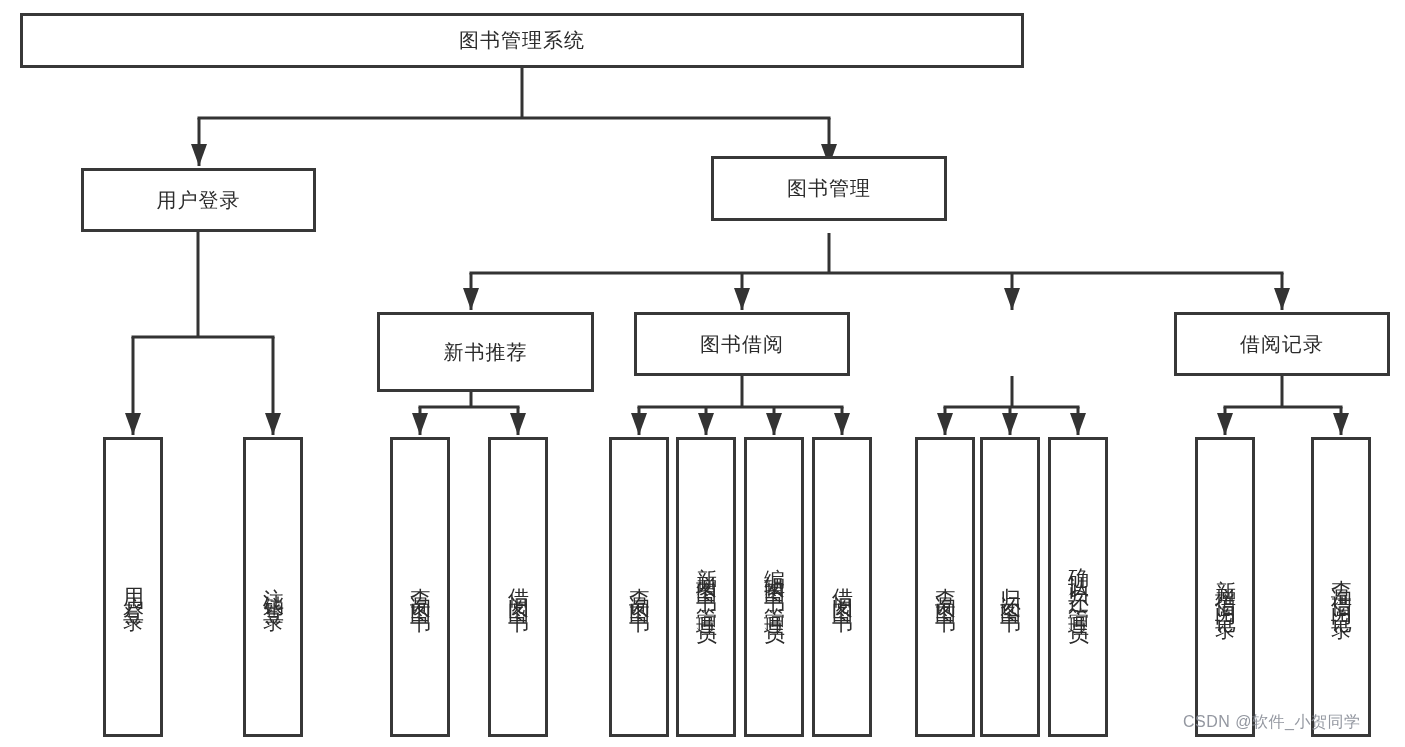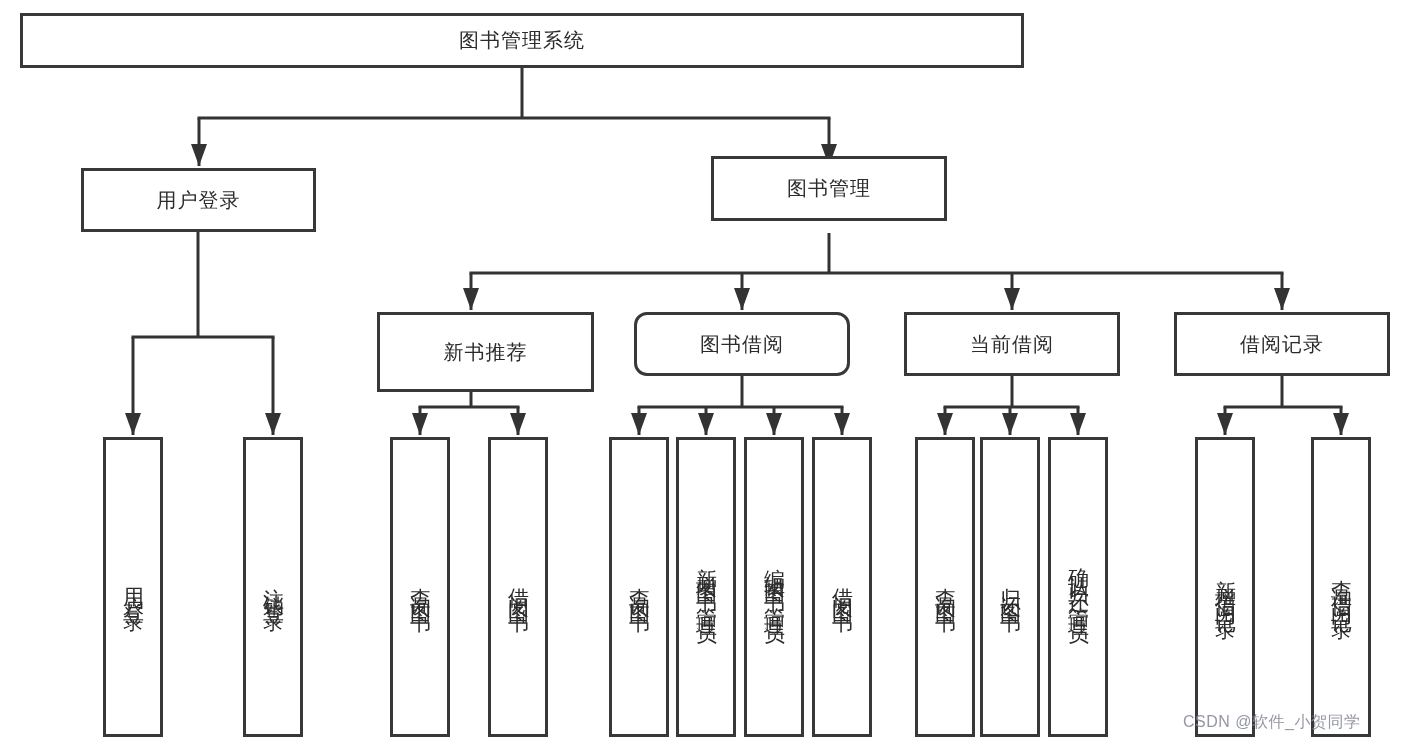--- a/index.html
+++ b/index.html
@@ -116,25 +116,22 @@
   <div class="node h" style="left:81px; top:168px; width:235px; height:64px;">
     <span>用户登录</span>
   </div>
   <div class="node h" style="left:711px; top:156px; width:236px; height:65px;">
     <span>图书管理</span>
   </div>
 
   <div class="node h" style="left:377px; top:312px; width:217px; height:80px;">
     <span>新书推荐</span>
   </div>
-  <div class="node h" style="left:634px; top:312px; width:216px; height:64px;border-radius:13px;">
+  <div class="node h" style="left:634px; top:312px; width:216px; height:64px;">
     <span>图书借阅</span>
-  </div>
-  <div class="node h" style="left:904px; top:312px; width:216px; height:64px;">
-    <span>当前借阅</span>
   </div>
   <div class="node h" style="left:1174px; top:312px; width:216px; height:64px;">
     <span>借阅记录</span>
   </div>
 
   <div class="node v" style="left:103px; top:437px; width:60px; height:300px;">
     <span class="vtext">用户登录</span>
   </div>
   <div class="node v" style="left:243px; top:437px; width:60px; height:300px;">
     <span class="vtext">注销登录</span>

